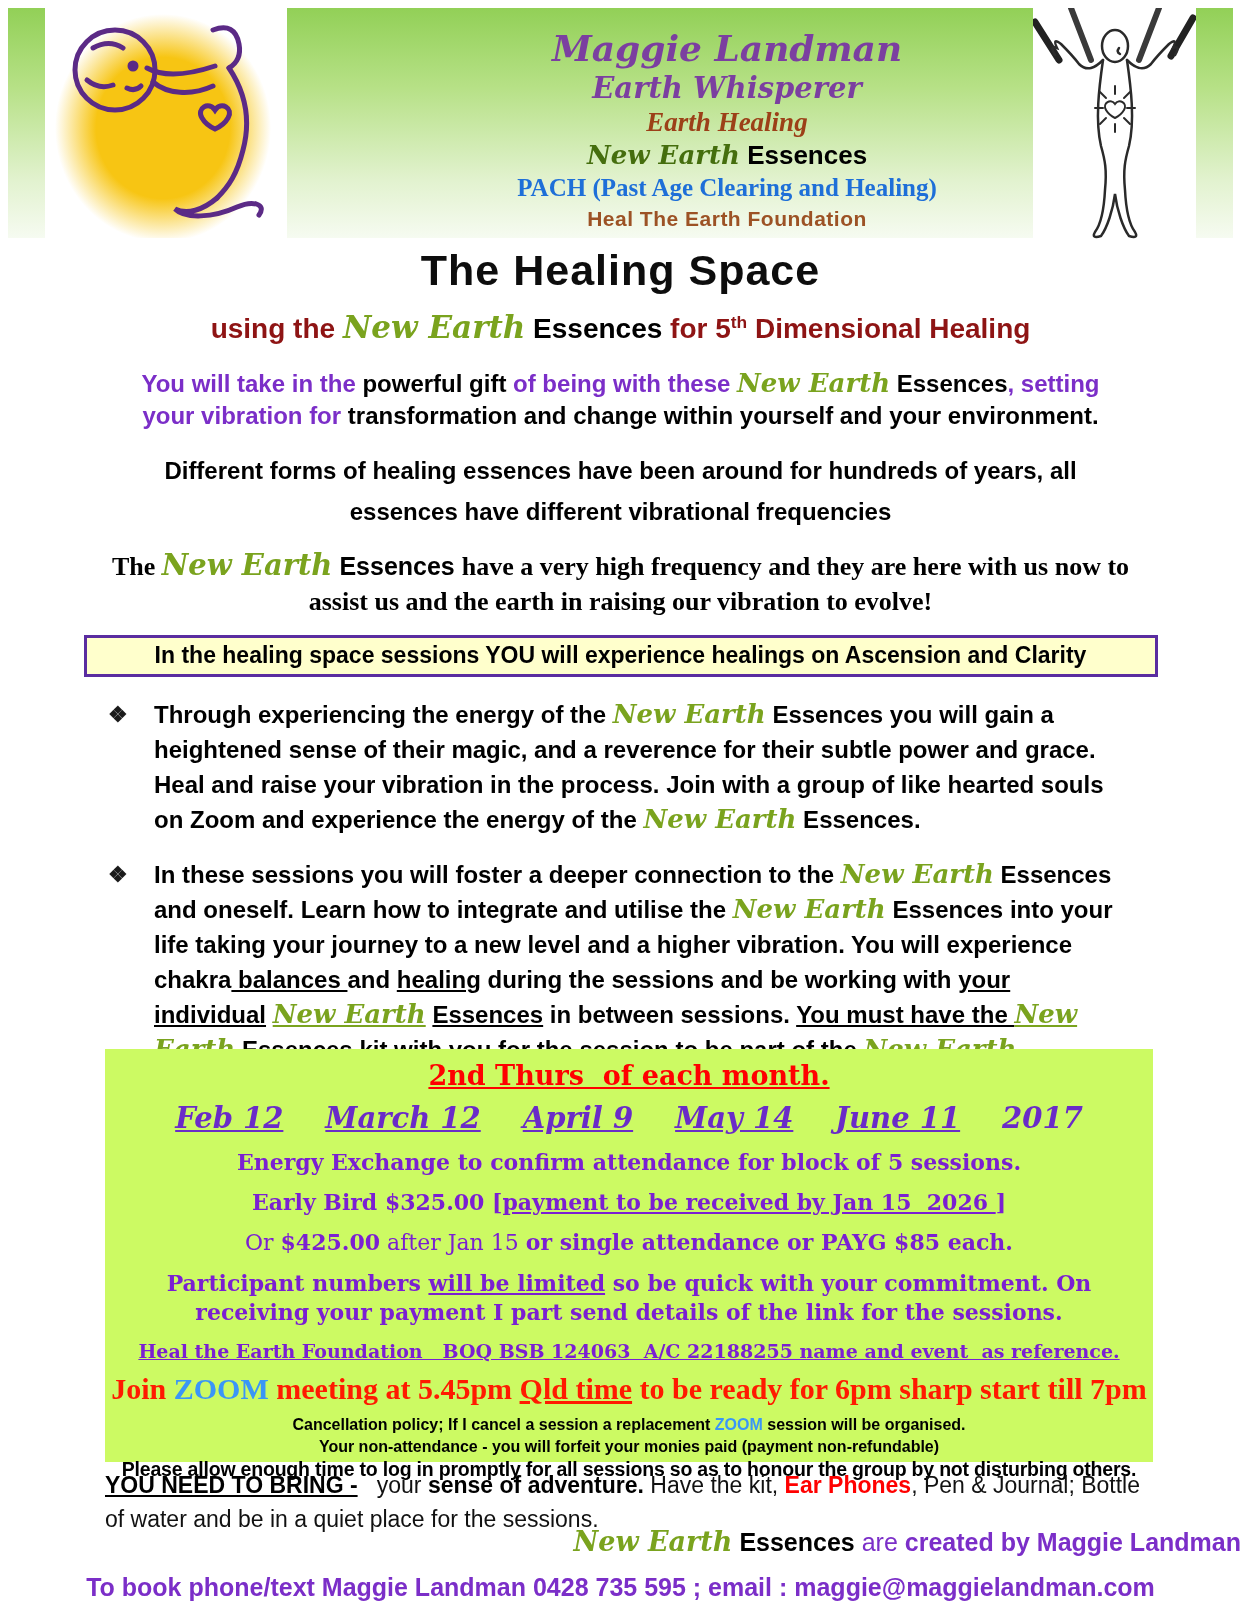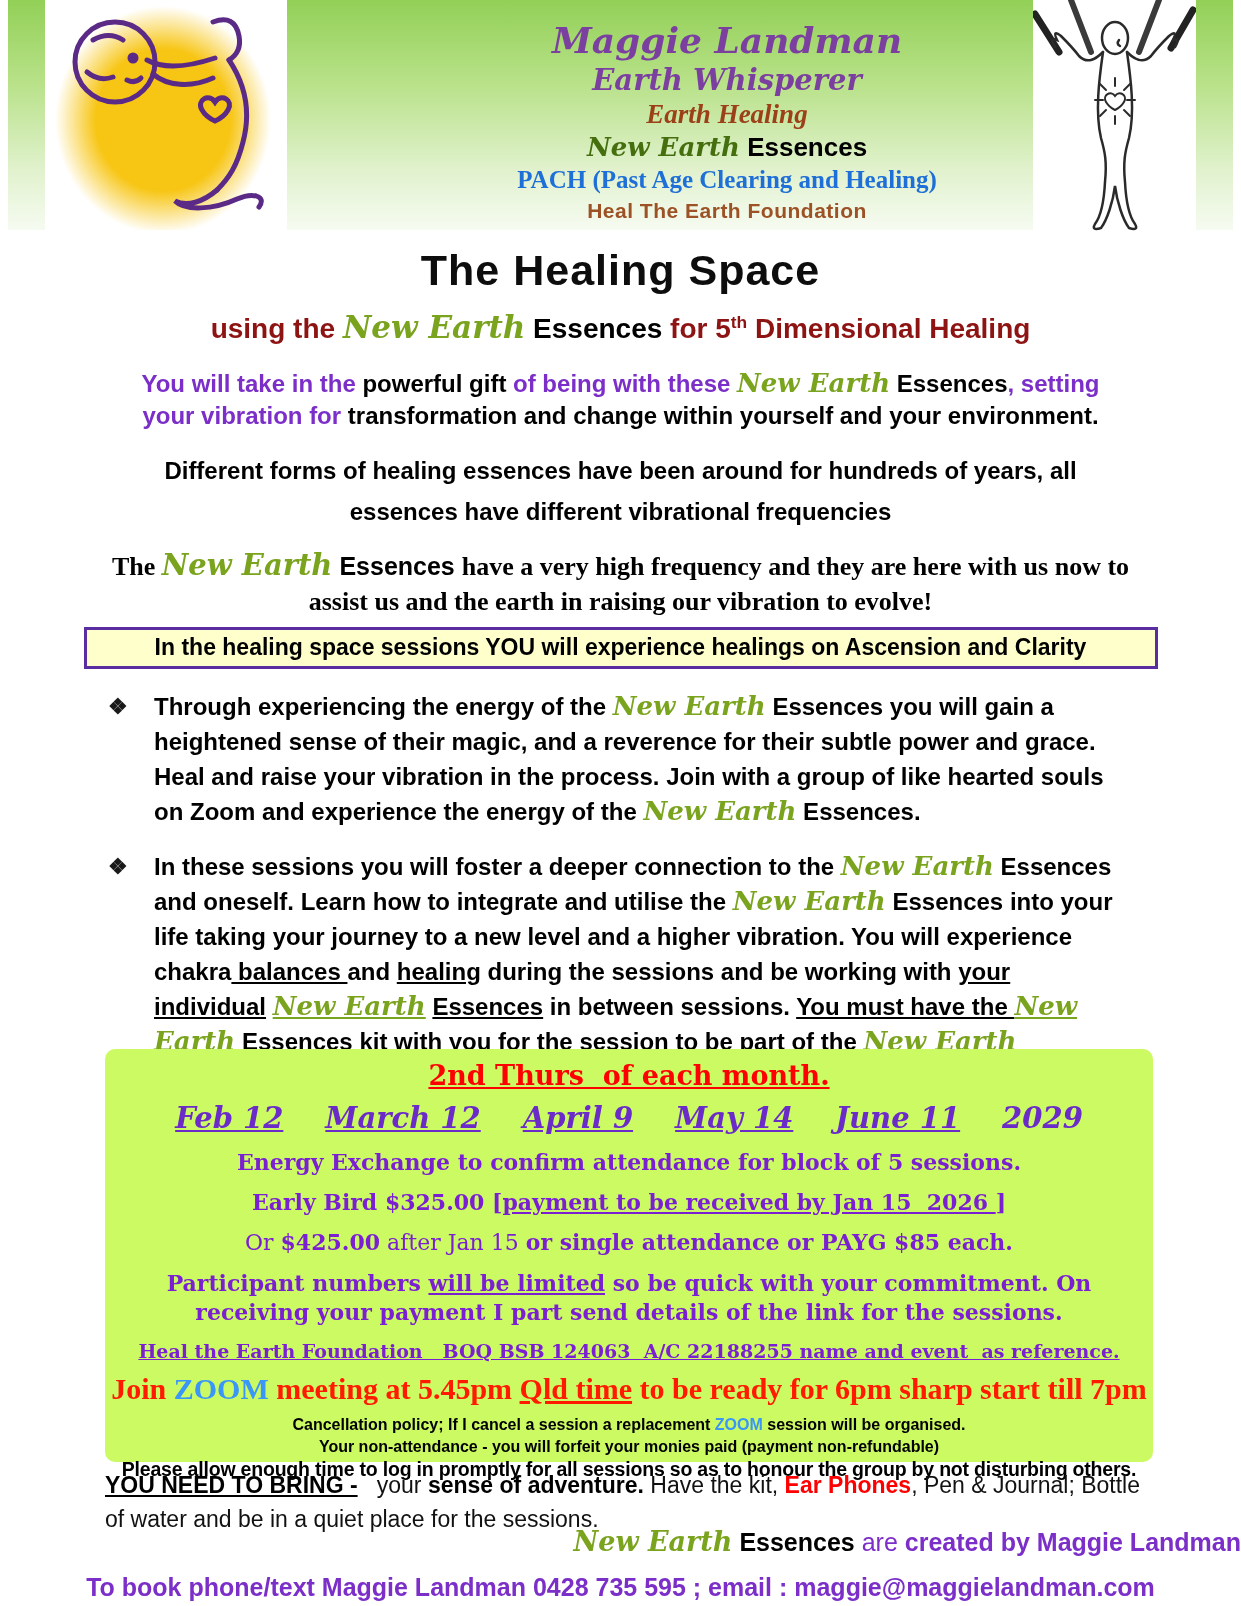--- a/index.html
+++ b/index.html
@@ -1,20 +1,20 @@
 <!DOCTYPE html>
 <html><head>
 <meta charset="utf-8">
 <style>
   html,body{margin:0;padding:0;background:#fff;}
   .page{position:relative;width:1241px;height:1606px;background:#fff;overflow:hidden;
         font-family:"Liberation Sans",sans-serif;color:#000;}
 
   
-  .header{position:absolute;left:8px;top:0;width:1225px;height:230px;
+  .header{position:absolute;left:8px;top:8px;width:1225px;height:230px;
           background:linear-gradient(to bottom,#92d057 0%,#b7e187 35%,#e2f2cf 75%,#f6fbf1 100%);}
   .logo-box{position:absolute;left:37px;top:0;width:242px;height:230px;background:#fff;}
   .figure-box{position:absolute;right:37px;top:0;width:163px;height:240px;background:#fff;}
   .header-center{position:absolute;left:279px;top:18px;width:880px;text-align:center;}
   .h-name{font-family:"DejaVu Serif",serif;font-style:italic;font-weight:bold;
           color:#7b3fa0;font-size:36px;line-height:44px;}
   .h-tag{font-family:"DejaVu Serif",serif;font-style:italic;font-weight:bold;
          color:#7b3fa0;font-size:29px;line-height:36px;}
   .h-eh{font-family:"Liberation Serif",serif;font-style:italic;font-weight:bold;
         color:#9c4018;font-size:27px;line-height:33px;}
@@ -44,31 +44,31 @@
   .subtitle .ne{font-size:31px;}
   .intro{margin:22px auto 0;width:960px;text-align:center;font-size:24px;font-weight:bold;
          color:#7b2ec8;line-height:32px;}
   .intro .ne{font-size:26px;}
   .para2{margin:18px auto 0;width:1010px;text-align:center;font-size:24px;font-weight:bold;
          color:#000;line-height:41px;}
   .freq{margin:16px auto 0;width:1030px;text-align:center;
         font-family:"Liberation Serif",serif;font-weight:bold;font-size:26px;line-height:35px;}
   .freq .ne{font-size:29px;}
   .freq .sa{font-size:25px;}
-  .banner{margin:8px auto 0;width:1036px;background:#ffffcc;border:3px solid #5a2da0;
+  .banner{margin:16px auto 0;width:1036px;background:#ffffcc;border:3px solid #5a2da0;
           text-align:center;font-size:23px;font-weight:bold;padding:4px 16px 5px;}
   .bullet{display:flex;margin:20px 0 0 108px;width:1010px;font-size:24px;font-weight:bold;
           line-height:35px;}
   .bullet .marker{width:46px;flex:none;font-size:22px;color:#1a1a1a;}
   .bullet .ne{font-size:26px;}
 
   
   .sessions{position:absolute;left:105px;top:1049px;width:1048px;height:413px;
             background:#ccfa63;text-align:center;
-            font-family:"DejaVu Serif",serif;color:#7b1fd2;border-radius:10px;}
+            font-family:"DejaVu Serif",serif;color:#7b1fd2;}
   .s-head{padding-top:11px;font-size:27px;font-weight:bold;color:#ff0000;}
   .s-head span{text-decoration:underline;}
   .s-dates{margin-top:10px;font-size:29px;font-weight:bold;font-style:italic;color:#6a2bc8;}
   .s-line{margin-top:14px;font-size:22px;font-weight:bold;}
   .s-part{margin:14px auto 0;width:1010px;font-size:22px;font-weight:bold;line-height:29px;}
   .s-bank{margin-top:13px;font-size:19px;font-weight:bold;text-decoration:underline;}
   .s-zoom{margin-top:10px;font-size:30px;font-weight:bold;color:#ff1a00;
           font-family:"Liberation Serif",serif;}
   .s-cancel{margin-top:8px;font-family:"Liberation Sans",sans-serif;color:#000;
             font-weight:bold;font-size:16px;line-height:22px;text-align:center;}
@@ -169,21 +169,21 @@
     <span class="marker">❖</span>
     <span><span>Through experiencing the energy of the </span><span class="ne">New Earth</span><span> Essences </span><span>you will gain a heightened sense of their magic, and a reverence for their subtle power and grace. Heal and raise your vibration in the process.  Join with a group of like hearted souls on Zoom and experience the energy of the </span><span class="ne">New Earth</span><span> Essences.</span></span>
   </div>
   <div class="bullet">
     <span class="marker">❖</span>
     <span><span>In these sessions you will foster a deeper connection to the </span><span class="ne">New Earth</span><span> Essences </span><span>and oneself. Learn how to integrate and utilise the </span><span class="ne">New Earth</span><span> Essences </span><span>into your life taking your journey to a new level and a higher vibration. You will experience chakra</span><span class="u"> balances </span><span>and </span><span class="u">healing</span><span> during the sessions and be working with </span><span class="u">your individual</span><span> </span><span class="ne u">New Earth</span><span> </span><span class="u">Essences</span><span> in between sessions. </span><span class="u">You must have the </span><span class="ne u">New Earth</span><span> </span><span class="u">Essences</span><span> </span><span class="u">kit with you for the session to be part of the </span><span class="ne u">New Earth</span><span> </span><span class="u">Essences</span><span> </span><span class="u">Healing Space.</span></span>
   </div>
 
   <div class="sessions">
     <div class="s-head"><span>2nd Thurs &nbsp;of each month.</span></div>
-    <div class="s-dates"><span class="dt">Feb 12</span><span class="dt">March 12</span><span class="dt">April 9</span><span class="dt">May 14</span><span class="dt">June 11</span><span class="dt-n">2029</span></div>
+    <div class="s-dates"><span class="dt">Feb 12</span><span class="dt">March 12</span><span class="dt">April 9</span><span class="dt">May 14</span><span class="dt">June 11</span><span class="dt-n">2017</span></div>
     <div class="s-line">Energy Exchange to confirm attendance for block of 5 sessions.</div>
     <div class="s-line"><span>Early Bird $325.00 [</span><span class="u">payment to be received by Jan 15&nbsp; 2026 </span><span>]</span></div>
     <div class="s-line"><span class="lt">Or </span><span>$425.00</span><span class="lt"> after Jan 15 </span><span>or single attendance or PAYG $85 each.</span></div>
     <div class="s-part"><span>Participant numbers </span><span class="u">will be limited</span><span> so be quick with your commitment. On receiving your payment I part send details of the link for the sessions.</span></div>
     <div class="s-bank">Heal the Earth Foundation &nbsp;&nbsp;BOQ BSB 124063 &nbsp;A/C 22188255 name and event &nbsp;as reference.</div>
     <div class="s-zoom"><span>Join </span><span class="bl">ZOOM</span><span> meeting at 5.45pm </span><span class="u">Qld time</span><span> to be ready for 6pm sharp start till 7pm</span></div>
     <div class="s-cancel"><span>Cancellation policy; If I cancel a session a replacement </span><span class="bl">ZOOM</span><span> session will be organised.</span></div>
     <div class="s-cancel" style="margin-top:0">Your non-attendance - you will forfeit your monies paid (payment non-refundable)</div>
     <div class="s-cancel3">Please allow enough time to log in  promptly for all sessions so as to honour the group by not disturbing others.</div>
   </div>

